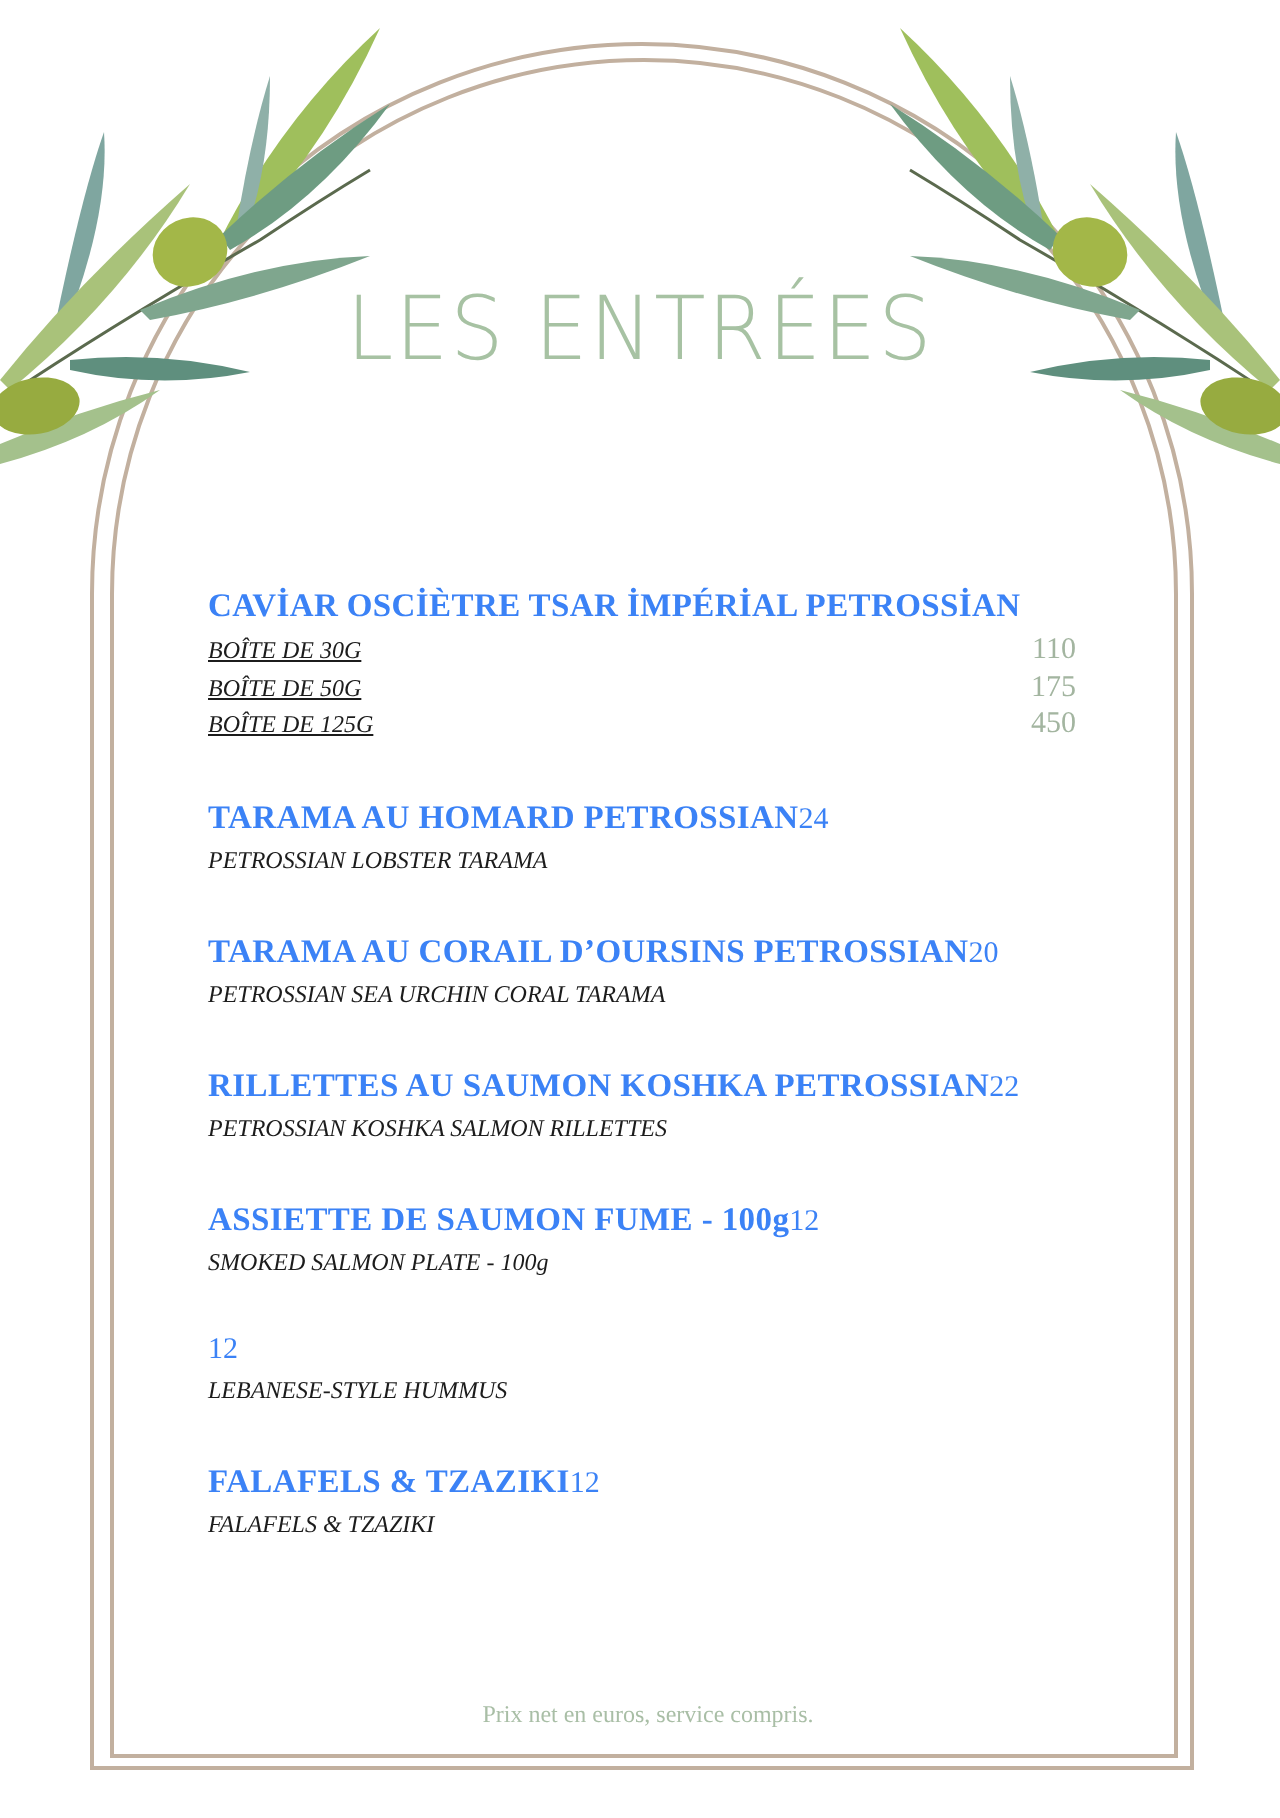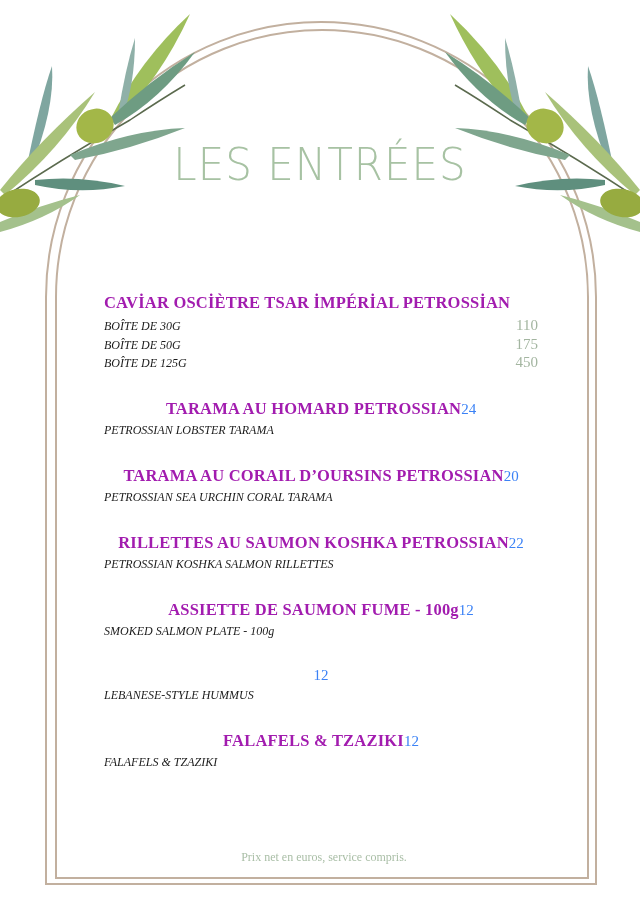--- a/index.html
+++ b/index.html
@@ -7,26 +7,26 @@
          font-family:"Liberation Serif","DejaVu Serif",serif; }
   .frame { position:absolute; left:0; top:0; }
   .branch { position:absolute; top:0; }
   .branch.left { left:0; }
   .branch.right { right:0; transform:scaleX(-1); }
   .title { position:absolute; top:140px; left:0; width:640px; text-align:center;
            font-family:"DejaVu Sans", sans-serif; font-weight:200; font-size:42px; letter-spacing:1px;
            color:#a7c2a3; transform:scaleY(1.05); }
   .menu { position:absolute; left:104px; top:293px; width:434px; }
   .item { margin-bottom:28px; }
-  .row { display:flex; justify-content:center; align-items:baseline; }
-  .name { font-size:16.5px; font-weight:bold; color:#a21caf; letter-spacing:0.2px; }
+  .row { display:flex; justify-content:flex-start; align-items:baseline; }
+  .name { font-size:16.5px; font-weight:bold; color:#3b82f6; letter-spacing:0.2px; }
   .price { font-size:15px; color:#3b82f6; }
   .sub { font-size:12px; font-style:italic; color:#1c1c1c; margin-top:4px; }
   .subrow { display:flex; justify-content:space-between; align-items:baseline; height:18.5px; }
-  .subrow .sub { margin-top:0; }
+  .subrow .sub { margin-top:0;text-decoration:underline; }
   .subprice { font-size:15px; color:#a3b5a0; }
   .footer { position:absolute; top:850px; left:4px; width:640px; text-align:center;
             font-size:12px; color:#a9bea6; }
 </style>
 </head>
 <body>
 
 <svg class="frame" width="640" height="909" viewBox="0 0 640 909">
   <path d="M46 884 L46 297 A275 275 0 0 1 596 297 L596 884 Z" fill="none" stroke="#c2b09f" stroke-width="2"></path>
   <path d="M56 878 L56 297 A266 267 0 0 1 588 297 L588 878 Z" fill="none" stroke="#c2b09f" stroke-width="2"></path>

